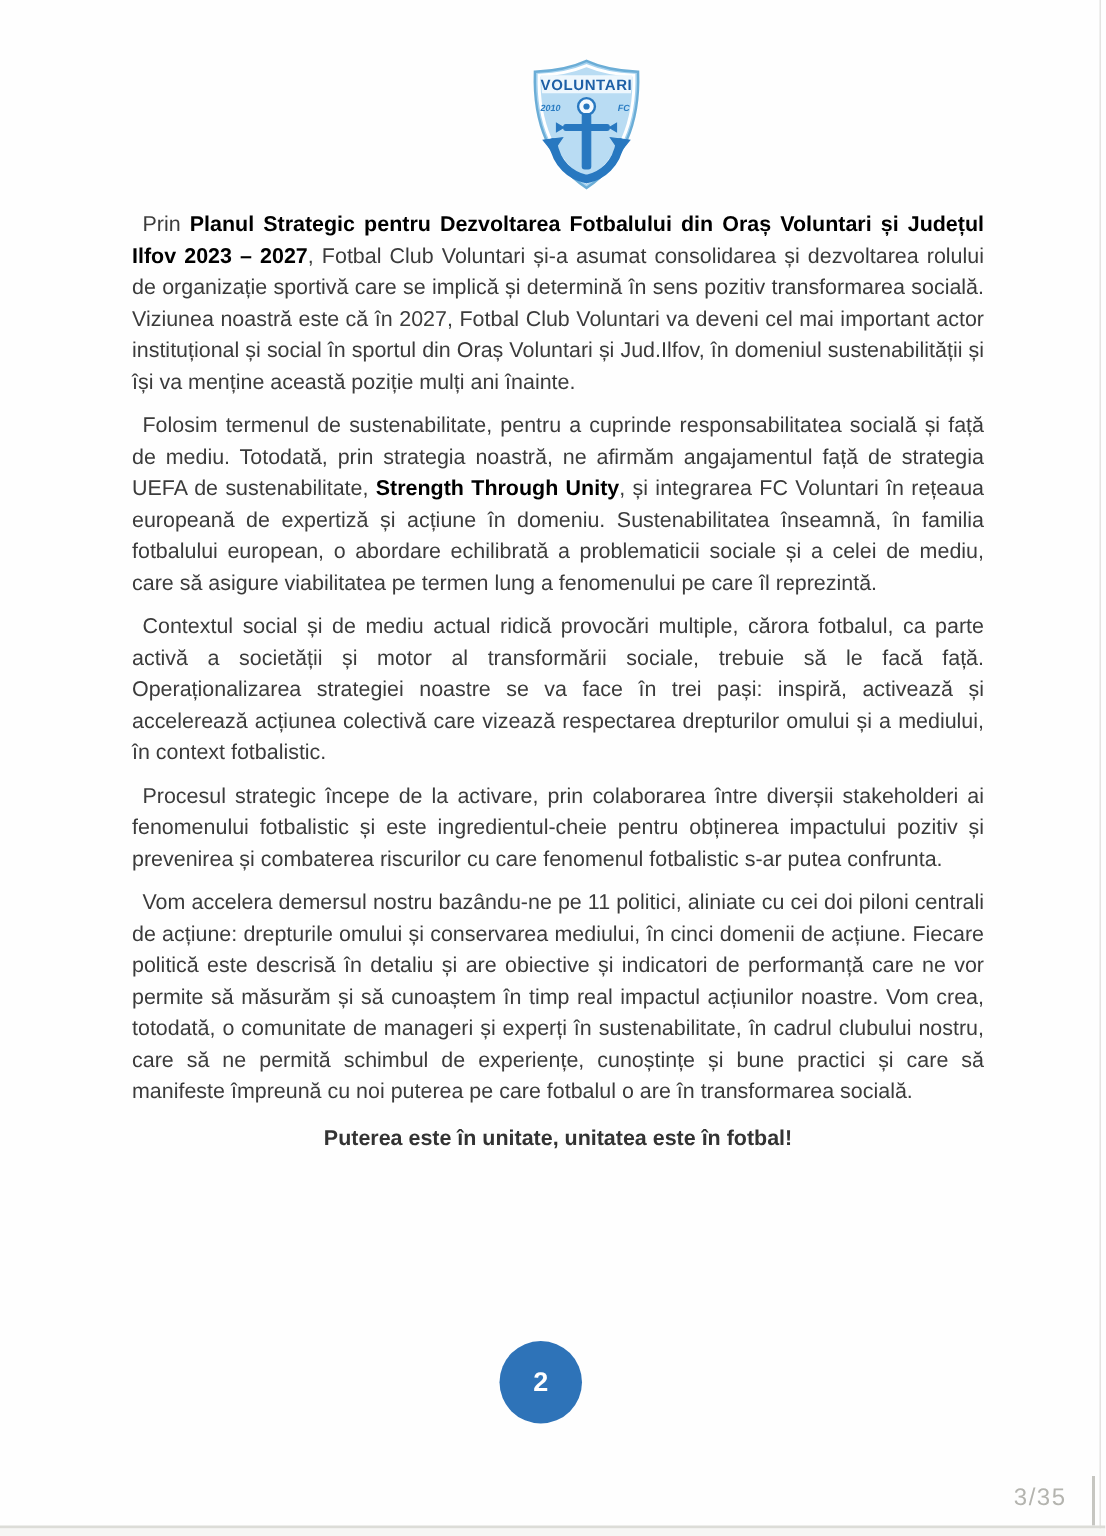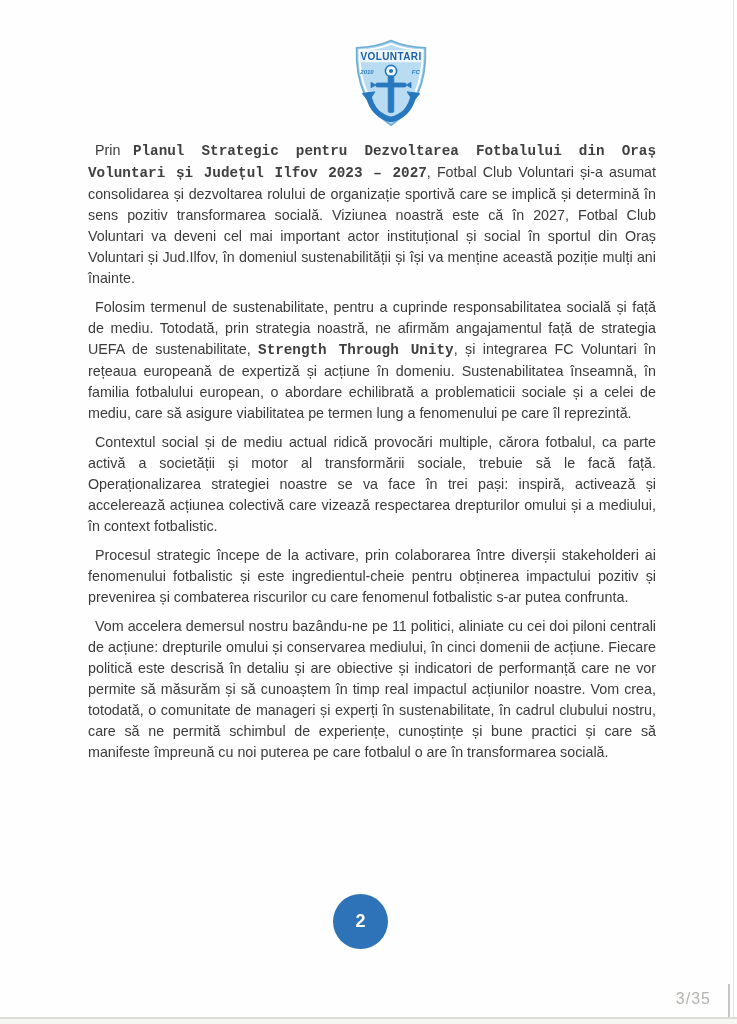--- a/index.html
+++ b/index.html
@@ -32,21 +32,21 @@
     position:absolute;left:88px;top:140px;width:568px;
   }
   .doc-heading{
     font-size:16px;font-weight:bold;line-height:22px;
     margin:0 0 11px 7px;color:#363636;letter-spacing:.3px;
   }
   .para{
     font-size:14.3px;line-height:21px;margin:0 0 8px 0;
     text-align:justify;text-indent:7px;color:#3b3b3b;
   }
-  .para b{color:#404040;font-family:Liberation Mono, monospace;}
+  .para b{color:#000000;}
   .closing-line{
     font-size:14.3px;line-height:21px;font-weight:bold;
     text-align:center;margin-top:10px;color:#333;
   }
   .page-circle{
     position:absolute;left:333px;top:894px;width:55px;height:55px;
     border-radius:50%;background:#2e73b8;
     display:flex;align-items:center;justify-content:center;
     color:#ffffff;font-size:18px;font-weight:bold;
   }
@@ -91,19 +91,20 @@
 
   <p class="para"><span>Folosim termenul de sustenabilitate, pentru a cuprinde responsabilitatea socială și față de mediu. Totodată, prin strategia noastră, ne afirmăm angajamentul față de strategia UEFA de sustenabilitate, </span><b>Strength Through Unity</b><span>, și integrarea FC Voluntari în rețeaua europeană de expertiză și acțiune în domeniu. Sustenabilitatea înseamnă, în familia fotbalului european, o abordare echilibrată a problematicii sociale și a celei de mediu, care să asigure viabilitatea pe termen lung a fenomenului pe care îl reprezintă.</span></p>
 
   <p class="para"><span>Contextul social și de mediu actual ridică provocări multiple, cărora fotbalul, ca parte activă a societății și motor al transformării sociale, trebuie să le facă față. Operaționalizarea strategiei noastre se va face în trei pași: inspiră, activează și accelerează acțiunea colectivă care vizează respectarea drepturilor omului și a mediului, în context fotbalistic.</span></p>
 
   <p class="para"><span>Procesul strategic începe de la activare, prin colaborarea între diverșii stakeholderi ai fenomenului fotbalistic și este ingredientul-cheie pentru obținerea impactului pozitiv și prevenirea și combaterea riscurilor cu care fenomenul fotbalistic s-ar putea confrunta.</span></p>
 
   <p class="para"><span>Vom accelera demersul nostru bazându-ne pe 11 politici, aliniate cu cei doi piloni centrali de acțiune: drepturile omului și conservarea mediului, în cinci domenii de acțiune. Fiecare politică este descrisă în detaliu și are obiective și indicatori de performanță care ne vor permite să măsurăm și să cunoaștem în timp real impactul acțiunilor noastre. Vom crea, totodată, o comunitate de manageri și experți în sustenabilitate, în cadrul clubului nostru, care să ne permită schimbul de experiențe, cunoștințe și bune practici și care să manifeste împreună cu noi puterea pe care fotbalul o are în transformarea socială.</span></p>
 
 
+  <div class="closing-line">Puterea este în unitate, unitatea este în fotbal!</div>
 </div>
 
 <div class="page-circle">
   <span>2</span>
 </div>
 
 <div class="page-indicator">3/35</div>
 
 </body></html>

